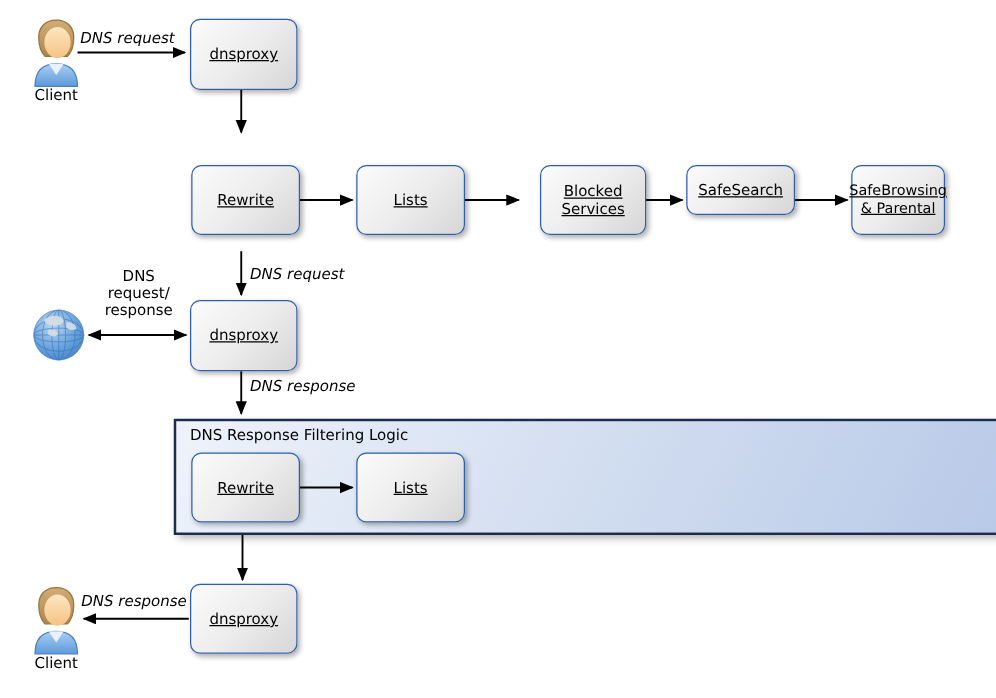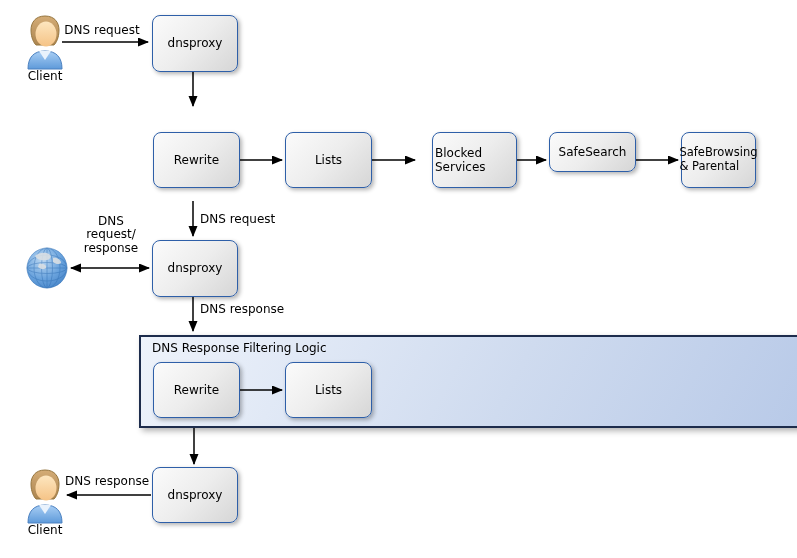--- a/index.html
+++ b/index.html
@@ -17,25 +17,25 @@
       var(--container-fill-end,#b2c5e6) 100%);
     box-shadow:3px 3px 6px rgba(0,0,0,0.30);
   }
   .ctitle { position:absolute; left:11px; top:4px; white-space:nowrap; }
   .node {
     position:absolute; box-sizing:border-box;
     border:1.5px solid var(--node-border,#2e5fa8); border-radius:8px;
     background:linear-gradient(135deg,#fbfbfb 0%,#ededed 50%,#d6d6d6 100%);
     box-shadow:2px 2px 4px rgba(0,0,0,0.30);
     display:flex; align-items:center; justify-content:center;
-    text-align:left; line-height:1.2; padding:2px;
+    text-align:center; line-height:1.2; padding:2px;text-decoration:underline;
   }
   .label { position:absolute; line-height:1.12; }
   .center { text-align:center; }
-  .nowrap { white-space:nowrap; }
+  .nowrap { white-space:nowrap;font-style:italic; }
   svg.arrows { position:absolute; left:0; top:0; pointer-events:none; }
   .actor-icon { position:absolute; }
 </style>
 </head>
 <body>
 
 <div class="canvas">
 
 
   <div class="container" style="left:139px;top:335px;width:748px;height:93px;">

